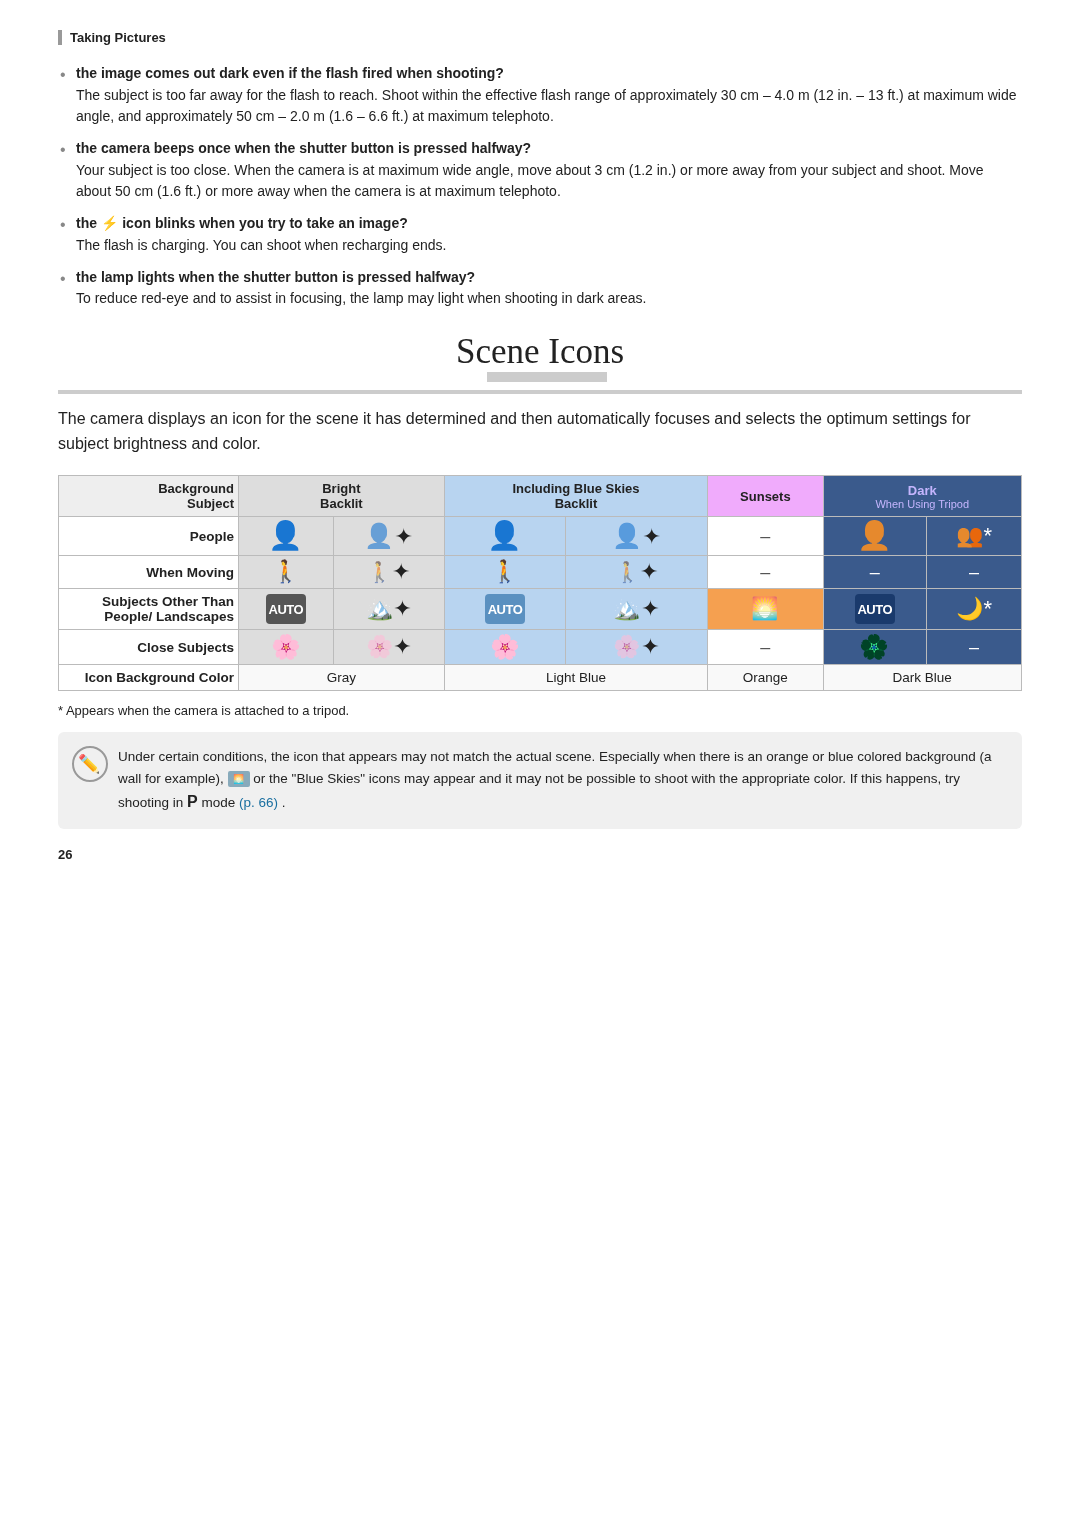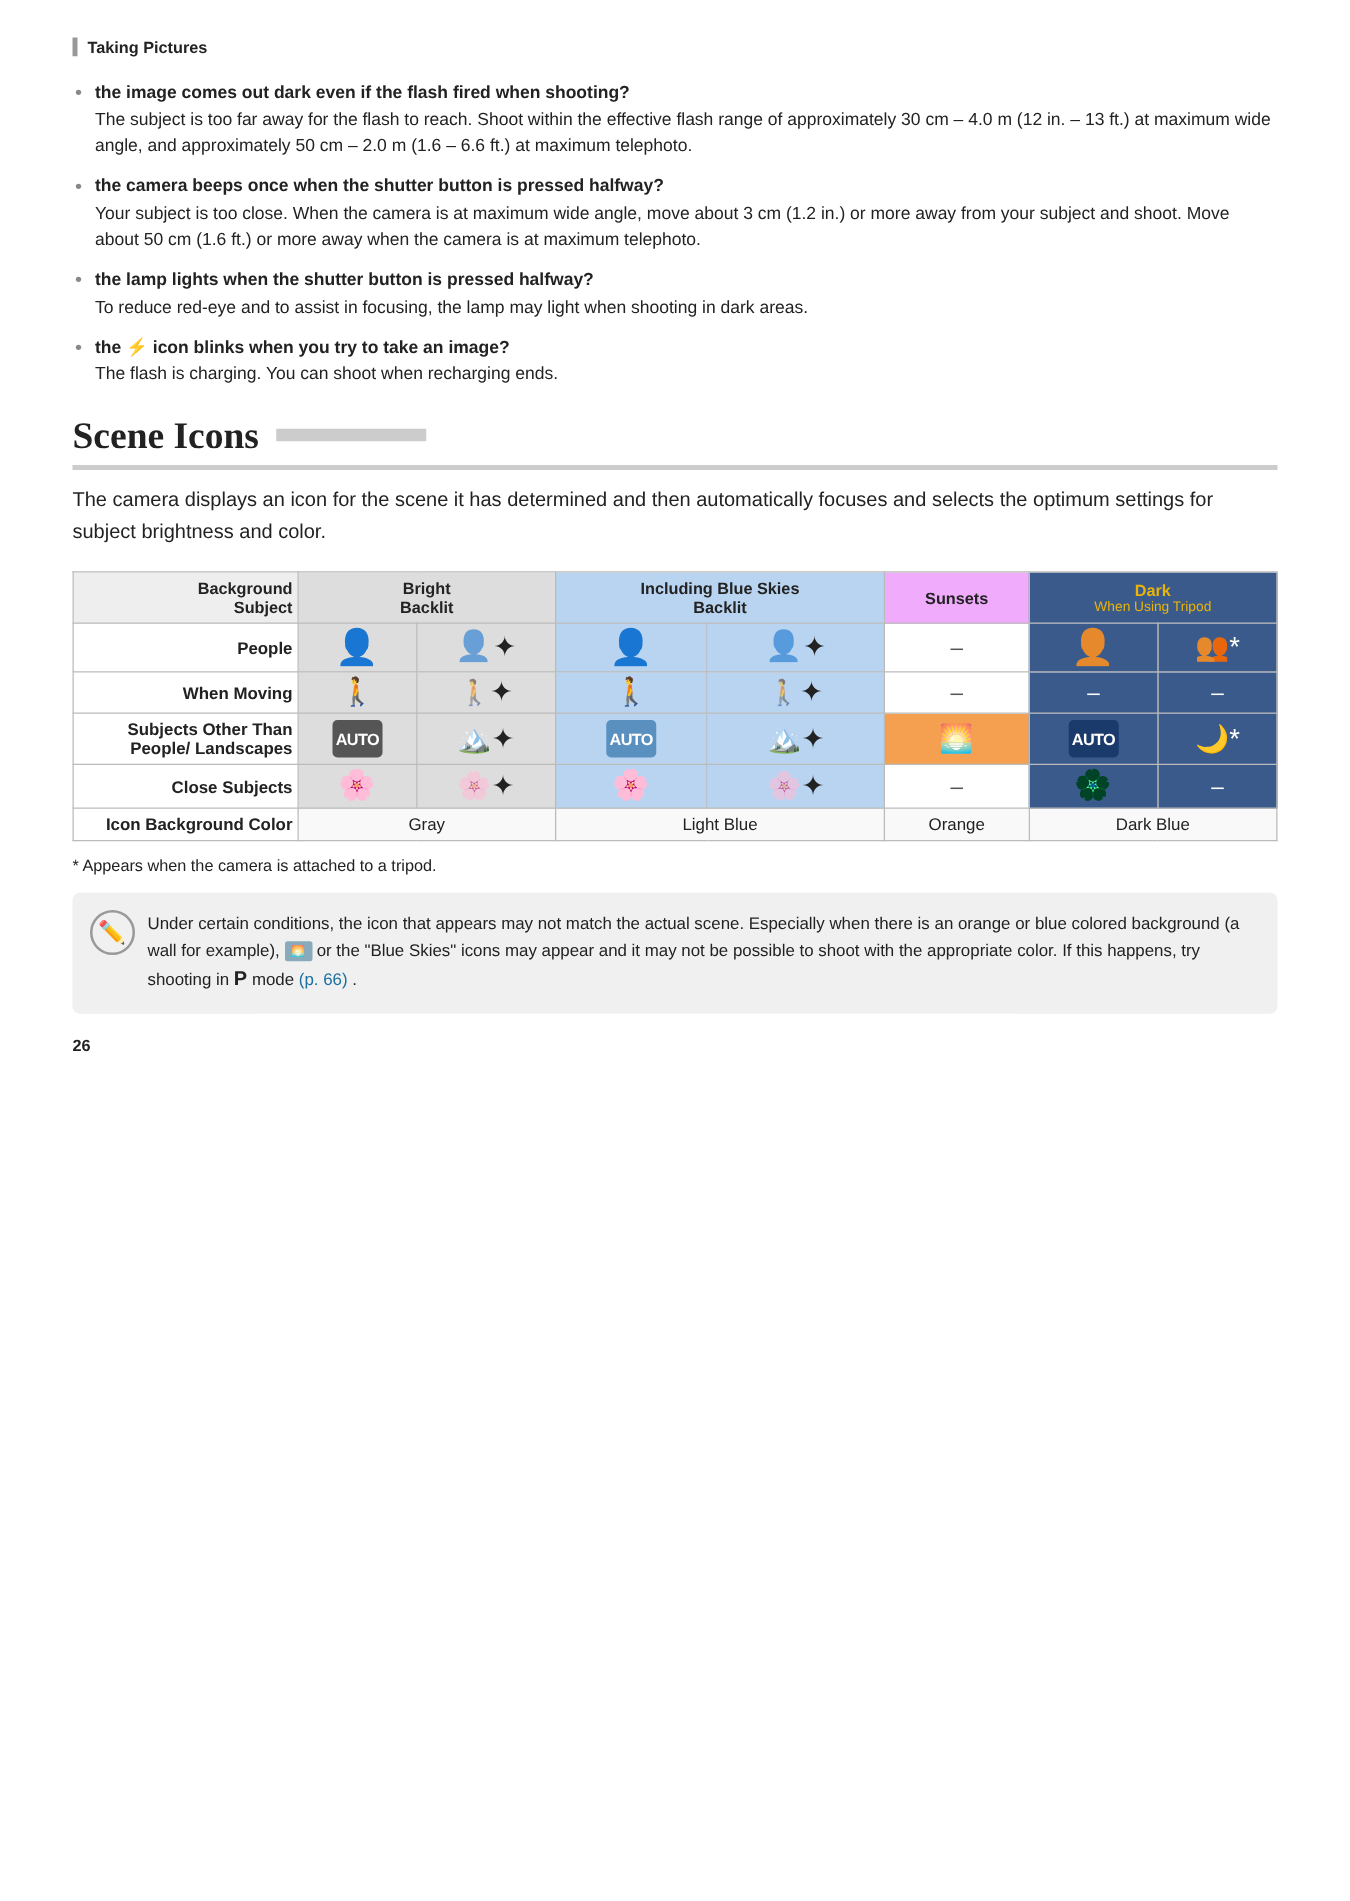--- a/index.html
+++ b/index.html
@@ -41,28 +41,29 @@
     }
     .bullet-list li strong {
       font-weight: bold;
     }
     .bullet-list .body-text {
       display: block;
     }
 
     .section-title {
       font-family: 'Georgia', serif;
-      font-size: 30px;
-      font-weight: bold;
+      font-size: 35px;
+      font-weight: normal;
       margin: 22px 0 12px 0;
       border-bottom: 4px solid #ccc;
       padding-bottom: 6px;
       display: flex;
       align-items: center;
       gap: 0;
+      flex-direction: column;
     }
     .section-title-bar {
       display: inline-block;
       width: 120px;
       height: 10px;
       background: #ccc;
       margin-left: 14px;
       vertical-align: middle;
       margin-bottom: 2px;
     }
@@ -194,26 +195,26 @@
 <ul class="bullet-list">
   <li>
     <strong>the image comes out dark even if the flash fired when shooting?</strong>
     <span class="body-text">The subject is too far away for the flash to reach. Shoot within the effective flash range of approximately 30 cm – 4.0 m (12 in. – 13 ft.) at maximum wide angle, and approximately 50 cm – 2.0 m (1.6 – 6.6 ft.) at maximum telephoto.</span>
   </li>
   <li>
     <strong>the camera beeps once when the shutter button is pressed halfway?</strong>
     <span class="body-text">Your subject is too close. When the camera is at maximum wide angle, move about 3 cm (1.2 in.) or more away from your subject and shoot. Move about 50 cm (1.6 ft.) or more away when the camera is at maximum telephoto.</span>
   </li>
   <li>
+    <strong>the ⚡ icon blinks when you try to take an image?</strong>
+    <span class="body-text">The flash is charging. You can shoot when recharging ends.</span>
+  </li>
+  <li>
     <strong>the lamp lights when the shutter button is pressed halfway?</strong>
     <span class="body-text">To reduce red-eye and to assist in focusing, the lamp may light when shooting in dark areas.</span>
-  </li>
-  <li>
-    <strong>the ⚡ icon blinks when you try to take an image?</strong>
-    <span class="body-text">The flash is charging. You can shoot when recharging ends.</span>
   </li>
 </ul>
 
 <div class="section-title">
   <span>Scene Icons</span>
   <span class="section-title-bar"></span>
 </div>
 
 <p class="scene-intro">The camera displays an icon for the scene it has determined and then automatically focuses and selects the optimum settings for subject brightness and color.</p>
 
@@ -228,21 +229,21 @@
         <div>Bright</div>
         <div>Backlit</div>
       </th>
       <th class="col-header" colspan="2" style="background:#b8d4f0;">
         <div>Including Blue Skies</div>
         <div>Backlit</div>
       </th>
       <th class="col-header" style="background:#f0abfc;">
         <div>Sunsets</div>
       </th>
-      <th class="col-header" colspan="2" style="background:#3a5a8c; color:#eab308;">
+      <th class="col-header" colspan="2" style="background:#3a5a8c; color:#c4b5fd;">
         <div>Dark</div>
         <div class="sub-label">When Using Tripod</div>
       </th>
     </tr>
   </thead>
   <tbody>
 
     <tr>
       <td class="row-header"><strong>People</strong></td>
 

